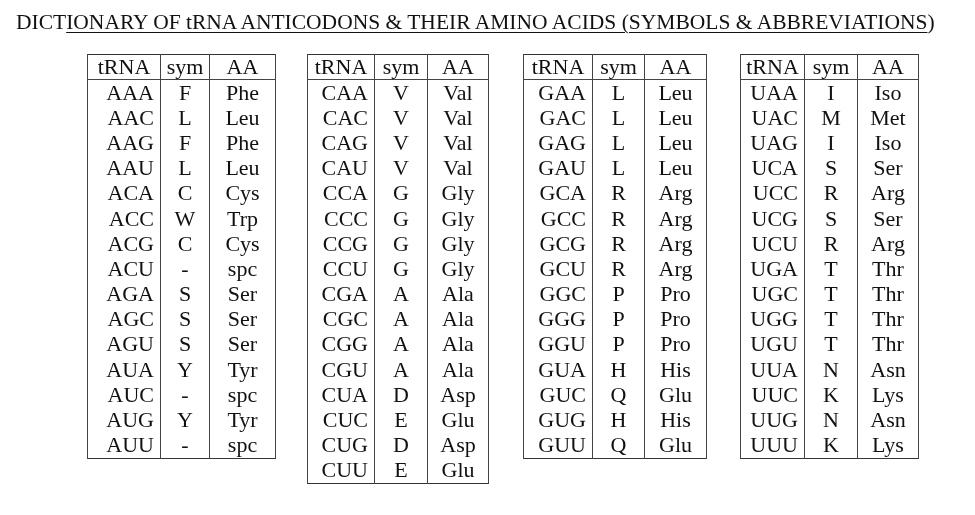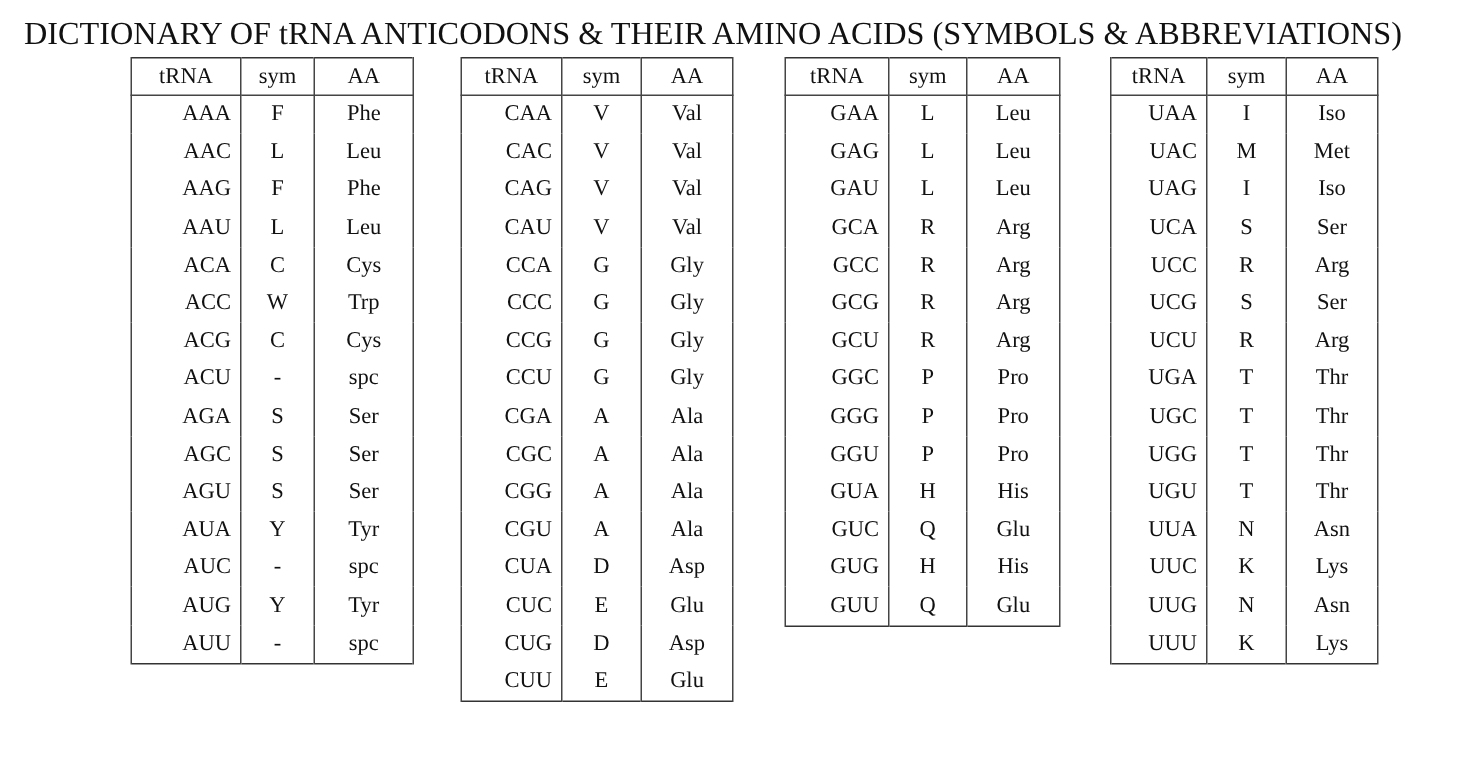--- a/index.html
+++ b/index.html
@@ -18,28 +18,29 @@
     .title {
       position: absolute;
       left: 16px;
       top: 8px;
       font-size: 21.5px;
       line-height: 28px;
       white-space: nowrap;
       letter-spacing: 0px;
     }
     .title .underlined {
+      text-decoration: underline;
       text-decoration-thickness: 1px;
       text-underline-offset: 3px;
     }
     table.dict {
       position: absolute;
-      top: 38px;
+      top: 54px;
       border-collapse: collapse;
-      font-size: 15px;
+      font-size: 22px;
       line-height: 1;
       border: 1.5px solid #333333;
     }
     table.dict th, table.dict td {
       border-left: 1.5px solid #444444;
       border-right: 1.5px solid #444444;
       padding: 0;
       text-align: center;
       font-weight: normal;
       height: 25.2px;
@@ -266,20 +267,25 @@
       <th>AA</th>
     </tr>
   </thead>
   <tbody>
       <tr>
         <td class="codon">GAA</td>
         <td>L</td>
         <td>Leu</td>
       </tr>
       <tr>
+        <td class="codon">GAC</td>
+        <td>L</td>
+        <td>Leu</td>
+      </tr>
+      <tr>
         <td class="codon">GAG</td>
         <td>L</td>
         <td>Leu</td>
       </tr>
       <tr>
         <td class="codon">GAU</td>
         <td>L</td>
         <td>Leu</td>
       </tr>
       <tr>

